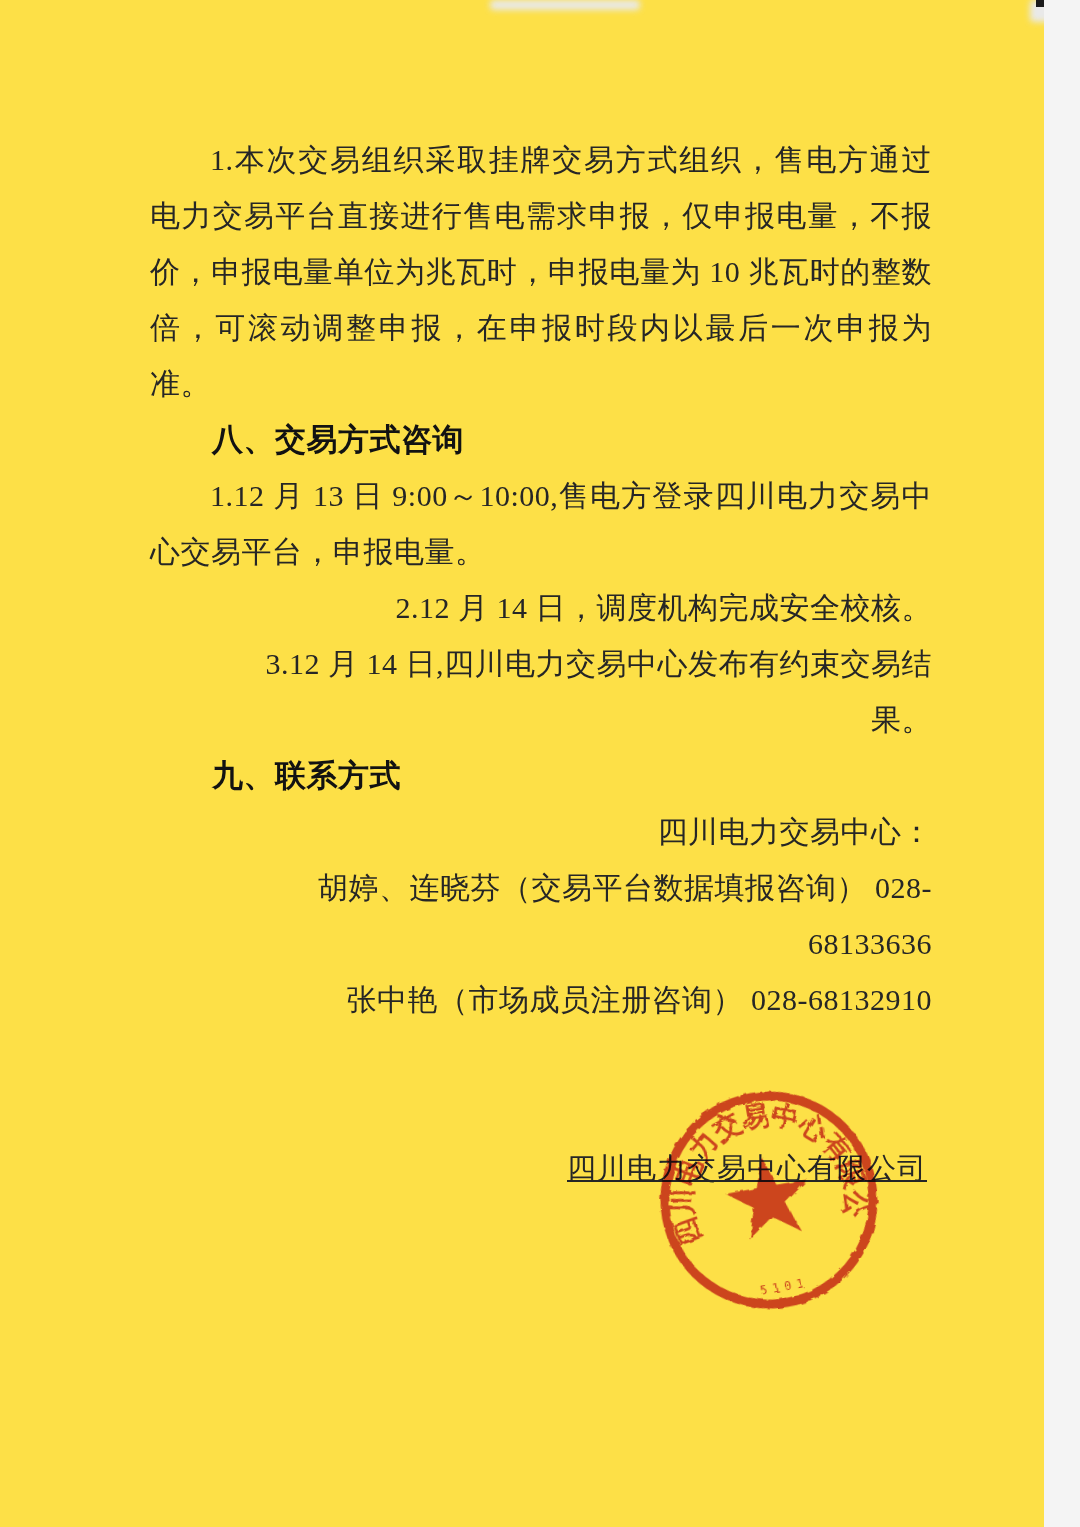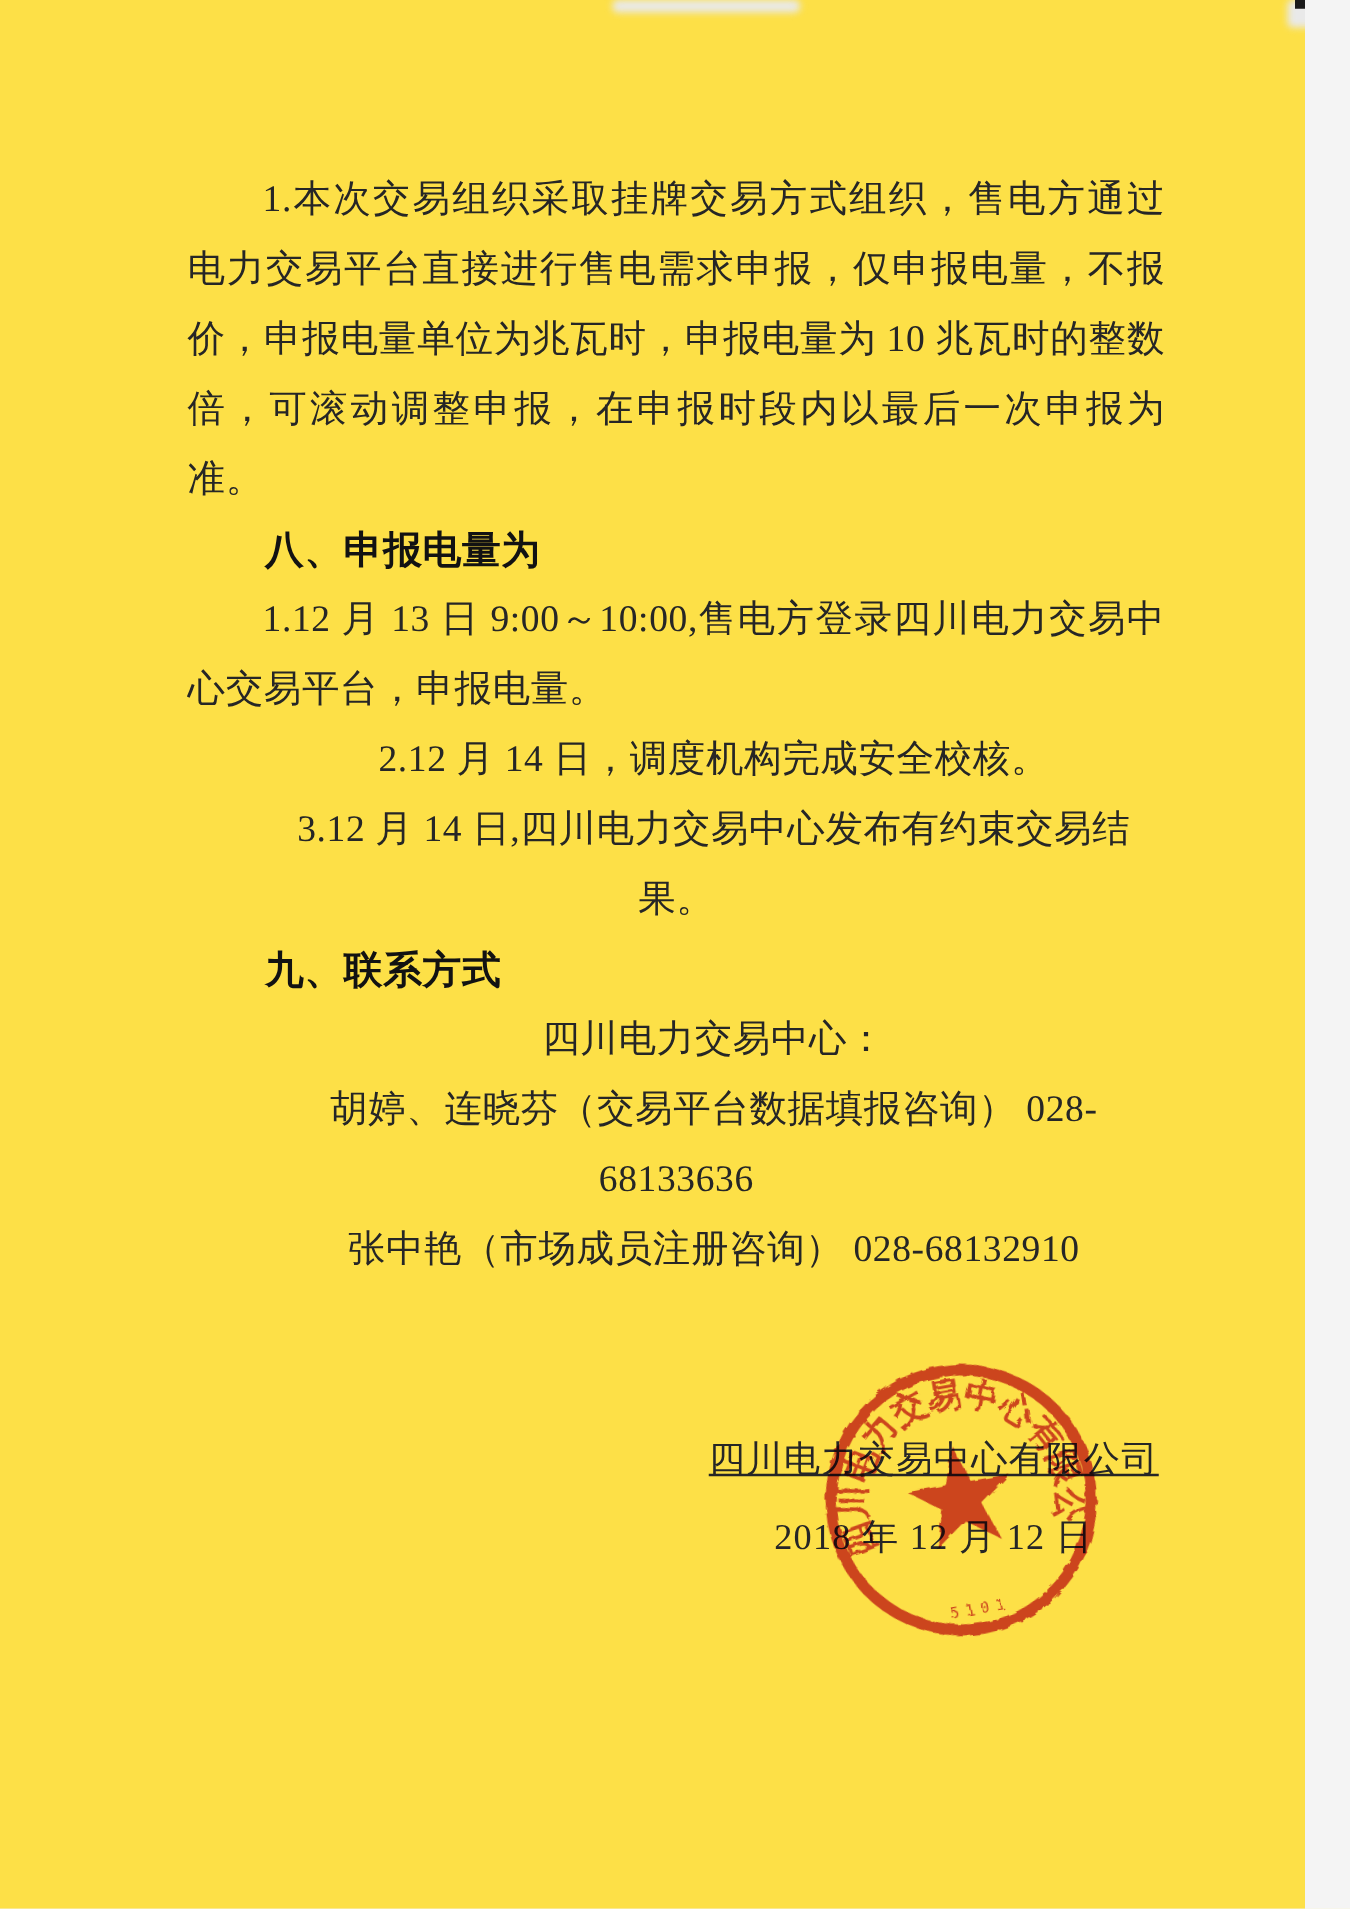--- a/index.html
+++ b/index.html
@@ -44,21 +44,21 @@
   .para { margin: 0; text-indent: 2em; }
   .heading {
     margin: 0;
     text-indent: 2em;
     font-family: "Liberation Sans", "DejaVu Sans", sans-serif;
     font-weight: 700;
     font-size: 31px;
     color: #121212;
     text-align: left;
   }
-  .line { text-align: center; }
+  .line { text-align: right; }
 
   
   .signature {
     position: absolute;
     left: 557px; top: 1150px;
     width: 380px;
     text-align: center;
     font-size: 29px;
     color: #262626;
     letter-spacing: 1px;
@@ -81,34 +81,33 @@
 
 <div class="page">
 
   <div class="smudge a"></div>
   <div class="smudge b"></div>
   <div class="corner-mark"></div>
 
   <div class="flow">
     <p class="para">1.本次交易组织采取挂牌交易方式组织，售电方通过电力交易平台直接进行售电需求申报，仅申报电量，不报价，申报电量单位为兆瓦时，申报电量为 10 兆瓦时的整数倍，可滚动调整申报，在申报时段内以最后一次申报为准。</p>
 
-    <p class="heading">八、申报电量为</p>
+    <p class="heading">八、交易方式咨询</p>
     <p class="para">1.12 月 13 日 9:00～10:00,售电方登录四川电力交易中心交易平台，申报电量。</p>
     <p class="para line">2.12 月 14 日，调度机构完成安全校核。</p>
     <p class="para line">3.12 月 14 日,四川电力交易中心发布有约束交易结果。</p>
 
     <p class="heading">九、联系方式</p>
     <p class="para line">四川电力交易中心：</p>
     <p class="para line">胡婷、连晓芬（交易平台数据填报咨询） 028-68133636</p>
     <p class="para line">张中艳（市场成员注册咨询） 028-68132910</p>
   </div>
 
   <div class="signature">
     <p class="company">四川电力交易中心有限公司</p>
-    <p class="date">2018 年 12 月 12 日</p>
   </div>
 
   <div class="seal">
     <svg viewBox="0 0 240 240">
       <defs>
         <filter id="rough" x="-10%" y="-10%" width="120%" height="120%">
           <feTurbulence type="fractalNoise" baseFrequency="0.12" numOctaves="2" result="n"></feTurbulence>
           <feDisplacementMap in="SourceGraphic" in2="n" scale="4"></feDisplacementMap>
         </filter>
         <path id="sealArc" d="M 47.6 148.2 A 77 77 0 1 1 192.4 148.2" fill="none"></path>

